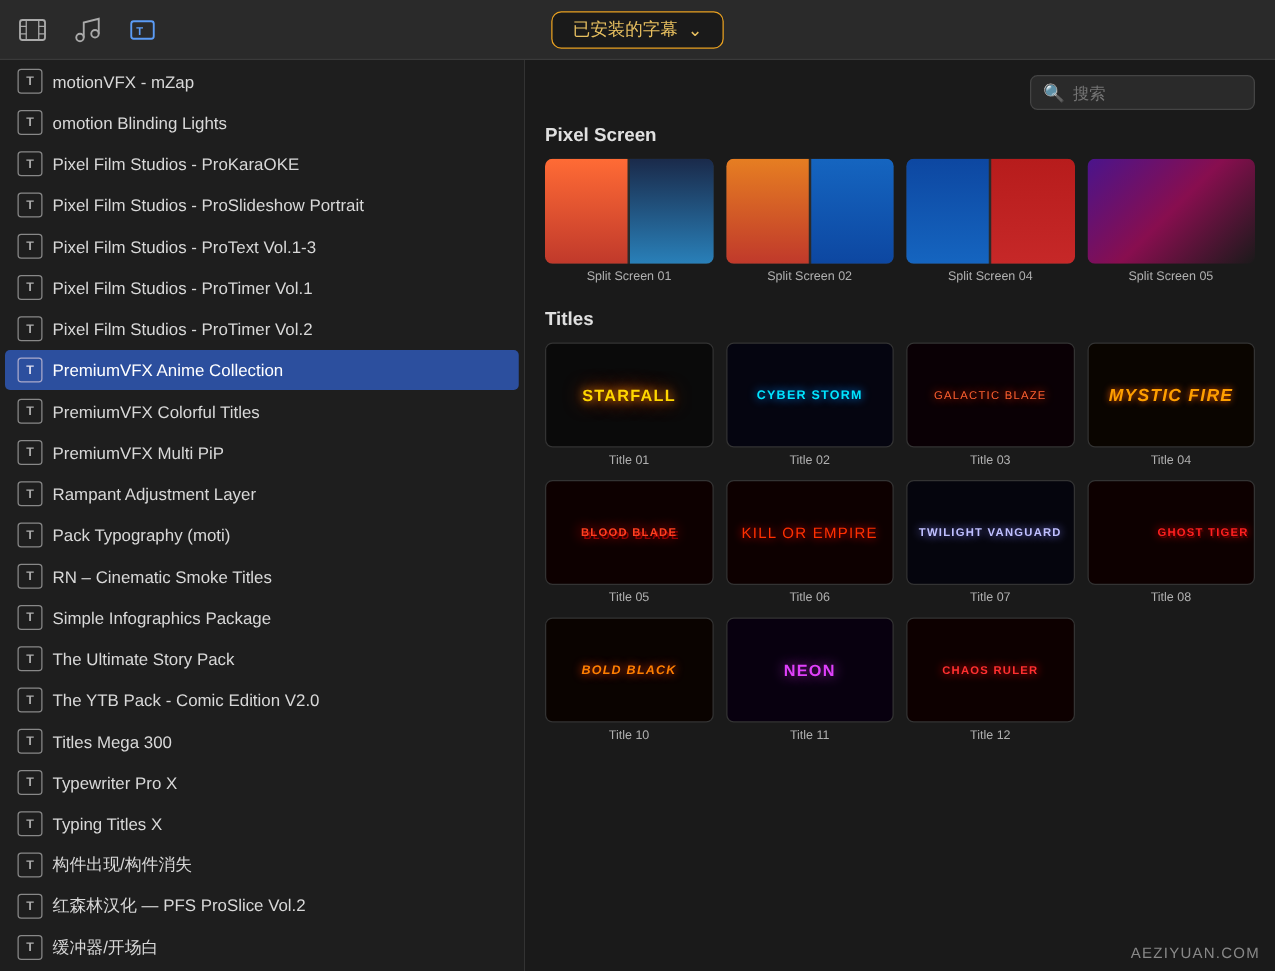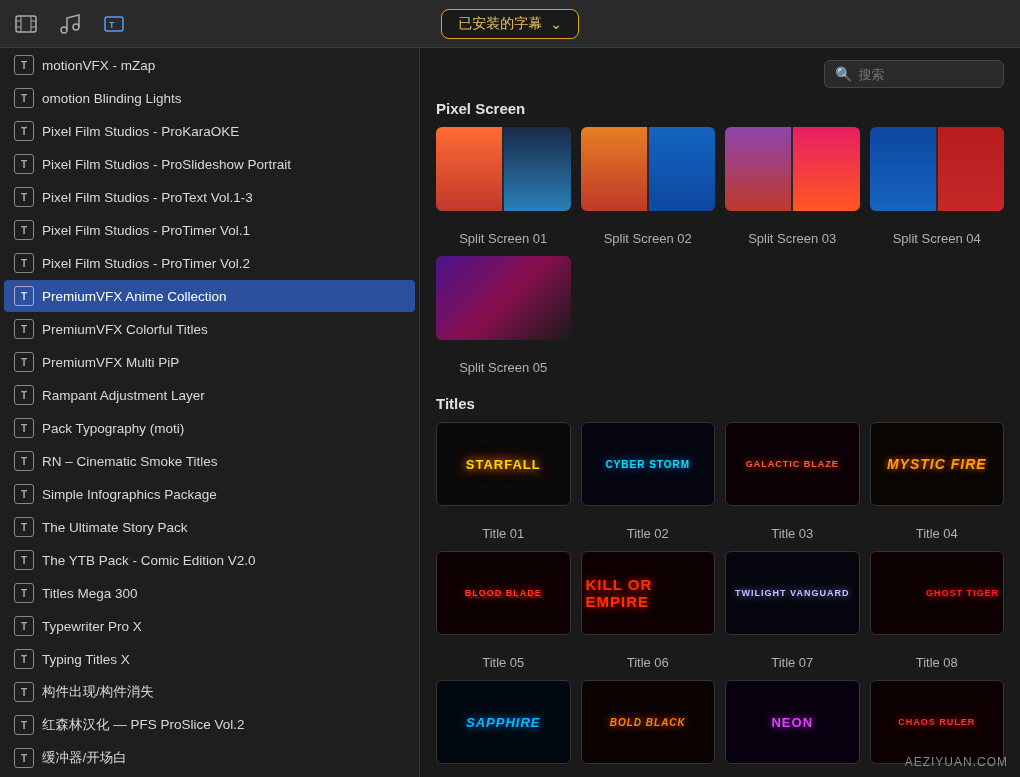--- a/index.html
+++ b/index.html
@@ -172,23 +172,23 @@
       aspect-ratio: 16/10;
       border-radius: 6px;
       overflow: hidden;
       background: #2a2a2a;
       display: flex;
       align-items: center;
       justify-content: center;
       position: relative;
     }
     .thumb-label {
-      font-size: 13px;
+      font-size: 10px;
       color: #b0b0b0;
-      margin-top: 20px;
+      margin-top: 5px;
       text-align: right;
     }
 
     
     .title-thumb {
       background: #0d0d0d;
       border: 1px solid #333;
     }
 
     
@@ -357,29 +357,20 @@
       <div style="display:grid;grid-template-columns:1fr 1fr;width:100%;height:100%;gap:2px;">
         <div style="background:linear-gradient(180deg,#e67e22 0%,#c0392b 100%);"></div>
         <div style="background:linear-gradient(180deg,#1565c0 0%,#0d47a1 100%);"></div>
       </div>
             </div>
             <div class="thumb-label">Split Screen 02</div>
           </div>
           <div class="thumb-item">
             <div class="thumb-img">
       <div style="display:grid;grid-template-columns:1fr 1fr;width:100%;height:100%;gap:2px;">
-        <div style="background:linear-gradient(180deg,#8e44ad 0%,#c0392b 100%);"></div>
-        <div style="background:linear-gradient(180deg,#e91e63 0%,#ff5722 100%);"></div>
-      </div>
-            </div>
-            <div class="thumb-label">Split Screen 03</div>
-          </div>
-          <div class="thumb-item">
-            <div class="thumb-img">
-      <div style="display:grid;grid-template-columns:1fr 1fr;width:100%;height:100%;gap:2px;">
         <div style="background:linear-gradient(180deg,#0d47a1 0%,#1565c0 100%);"></div>
         <div style="background:linear-gradient(180deg,#b71c1c 0%,#c62828 100%);"></div>
       </div>
             </div>
             <div class="thumb-label">Split Screen 04</div>
           </div>
           <div class="thumb-item">
             <div class="thumb-img">
               <div style="background:linear-gradient(135deg,#4a148c 0%,#880e4f 50%,#1a1a1a 100%);width:100%;height:100%;"></div>
             </div>
@@ -398,61 +389,55 @@
             <div class="thumb-label">Title 01</div>
           </div>
           <div class="thumb-item">
             <div class="thumb-img title-thumb" style="background: rgb(5, 5, 16);">
               <div style="color:#00e5ff;text-shadow:0 0 8px #0088ff;font-size:10px;font-weight:900;padding:4px;text-align:center;letter-spacing:1px;">CYBER STORM</div>
             </div>
             <div class="thumb-label">Title 02</div>
           </div>
           <div class="thumb-item">
             <div class="thumb-img title-thumb" style="background: rgb(10, 0, 5);">
-              <div style="color:#ff6030;text-shadow:0 0 8px #ff3000;font-size:9px;font-weight:700;padding:4px;text-align:center;letter-spacing:1px;">GALACTIC BLAZE</div>
+              <div style="color:#ff6030;text-shadow:0 0 8px #ff3000;font-size:9px;font-weight:400;padding:4px;text-align:center;letter-spacing:1px;">GALACTIC BLAZE</div>
             </div>
             <div class="thumb-label">Title 03</div>
           </div>
           <div class="thumb-item">
             <div class="thumb-img title-thumb" style="background: rgb(10, 5, 0);">
               <div style="color:#ffa000;text-shadow:0 0 6px #ff6000;font-size:14px;font-weight:900;font-style:italic;padding:4px;text-align:center;letter-spacing:1px;">MYSTIC FIRE</div>
             </div>
             <div class="thumb-label">Title 04</div>
           </div>
           <div class="thumb-item">
             <div class="thumb-img title-thumb" style="background: rgb(13, 0, 0);">
               <div style="color:#ff4020;text-shadow:0 0 10px #ff0000,2px 2px 0 #800;font-size:9px;font-weight:900;padding:4px;text-align:center;letter-spacing:1px;">BLOOD BLADE</div>
             </div>
             <div class="thumb-label">Title 05</div>
           </div>
           <div class="thumb-item">
             <div class="thumb-img title-thumb" style="background: rgb(13, 0, 0);">
-              <div style="color:#ff3000;text-shadow:0 0 8px #ff0000;font-size:15px;font-weight:700;padding:4px;text-align:left;letter-spacing:1px;">KILL OR EMPIRE</div>
+              <div style="color:#ff3000;text-shadow:0 0 8px #ff0000;font-size:12px;font-weight:400;padding:4px;text-align:left;letter-spacing:1px;">KILL OR EMPIRE</div>
             </div>
             <div class="thumb-label">Title 06</div>
           </div>
           <div class="thumb-item">
             <div class="thumb-img title-thumb" style="background: rgb(5, 5, 13);">
               <div style="color:#c0c0ff;text-shadow:0 0 8px #8080ff;font-size:9px;font-weight:900;padding:4px;text-align:center;letter-spacing:1px;">TWILIGHT VANGUARD</div>
             </div>
             <div class="thumb-label">Title 07</div>
           </div>
           <div class="thumb-item">
             <div class="thumb-img title-thumb" style="background: rgb(13, 0, 0); justify-content: flex-end;">
               <div style="color:#ff2020;text-shadow:0 0 8px #ff0000,1px 1px 0 #400;font-size:9px;font-weight:900;padding:4px;text-align:center;letter-spacing:1px;">GHOST TIGER</div>
             </div>
             <div class="thumb-label">Title 08</div>
           </div>
           <div class="thumb-item">
-            <div class="thumb-img title-thumb" style="background: rgb(2, 8, 15);">
-              <div style="color:#00bfff;text-shadow:0 0 10px #0080ff;font-size:13px;font-weight:900;font-style:italic;padding:4px;text-align:center;letter-spacing:1px;">SAPPHIRE</div>
-            </div>
-            <div class="thumb-label">Title 09</div>
-          </div>
-          <div class="thumb-item">
             <div class="thumb-img title-thumb" style="background: rgb(10, 3, 0);">
               <div style="color:#ff8000;text-shadow:0 0 8px #ff4000;font-size:10px;font-weight:900;font-style:italic;padding:4px;text-align:center;letter-spacing:1px;">BOLD BLACK</div>
             </div>
             <div class="thumb-label">Title 10</div>
           </div>
           <div class="thumb-item">
             <div class="thumb-img title-thumb" style="background: rgb(8, 0, 15);">
               <div style="color:#e040fb;text-shadow:0 0 10px #9c27b0;font-size:13px;font-weight:700;padding:4px;text-align:center;letter-spacing:1px;">NEON</div>
             </div>
             <div class="thumb-label">Title 11</div>

